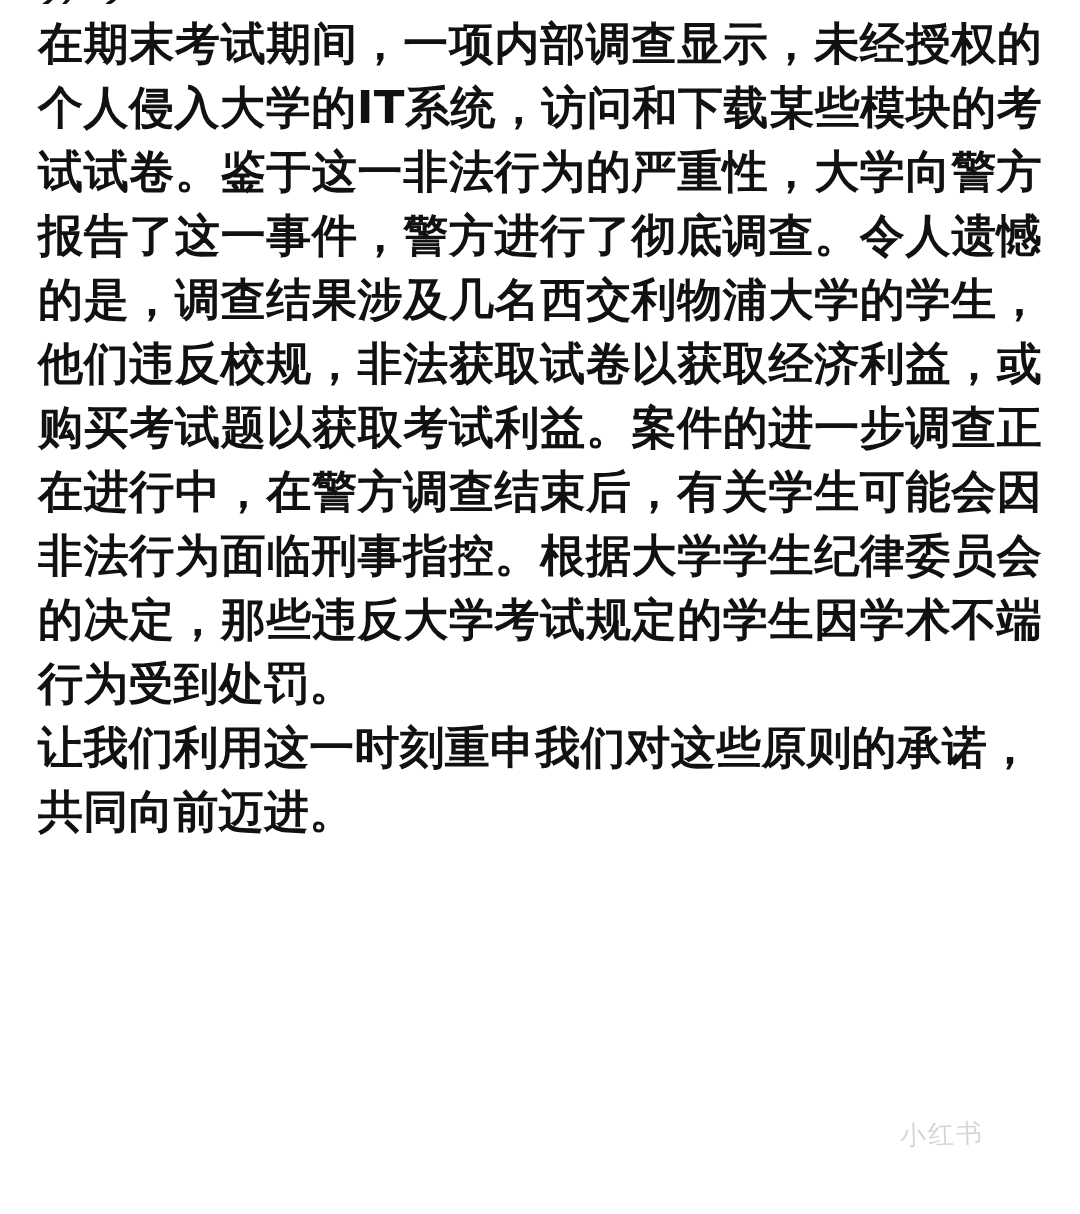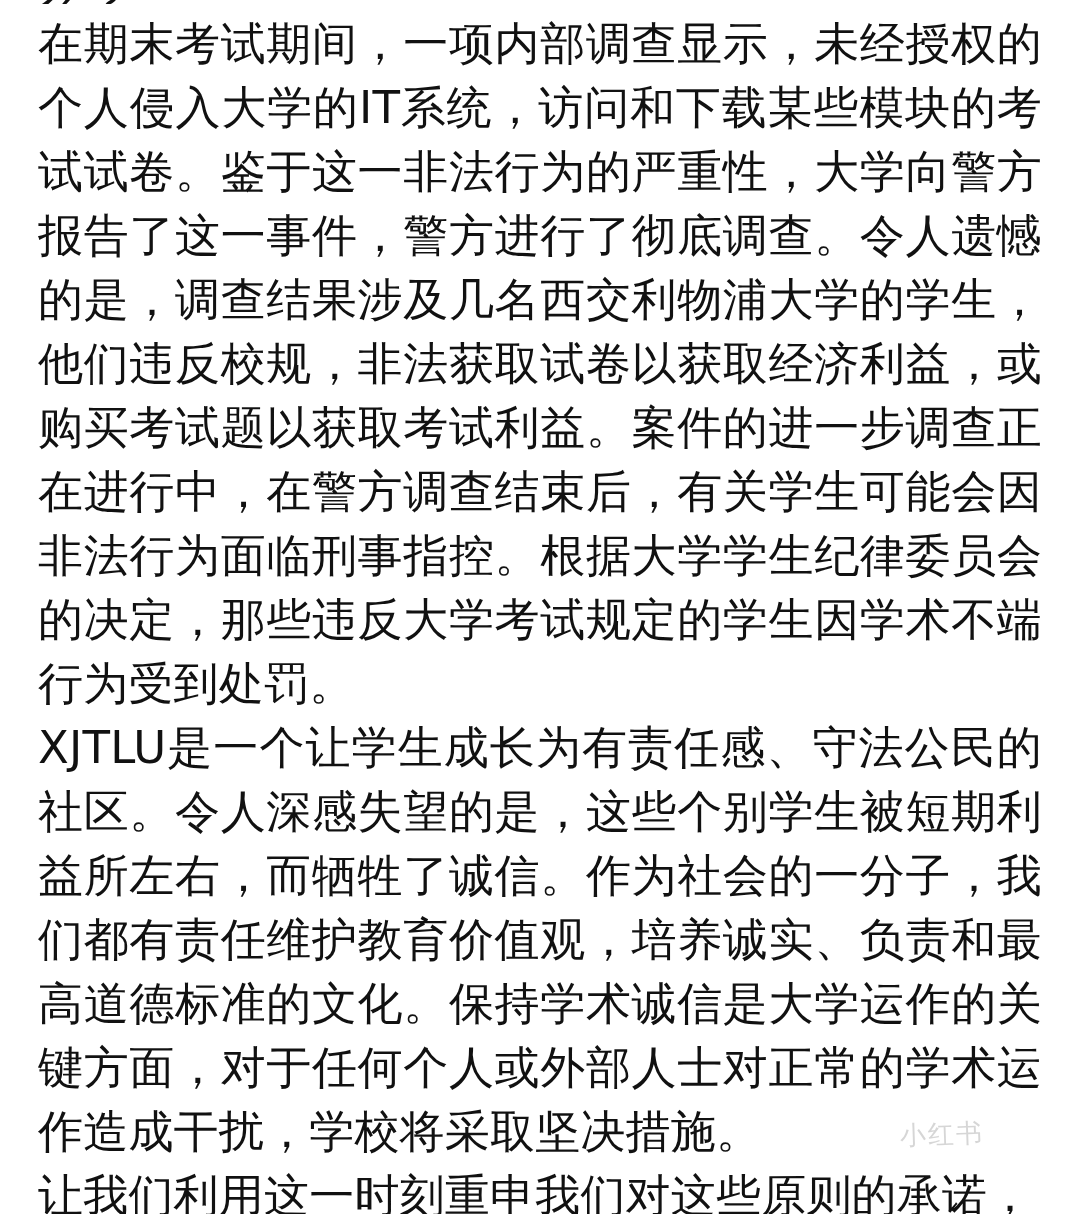--- a/index.html
+++ b/index.html
@@ -43,21 +43,21 @@
   }
   .para {
     margin: 0;
     color: #111111;
     font-size: 45px;
     line-height: 64px;
     letter-spacing: 0.2px;
     text-align: justify;
     text-justify: inter-character;
     word-break: break-all;
-    font-weight: 400;
+    font-weight: 700;
   }
   .para + .para {
     margin-top: 0px;
   }
   .para.last {
     text-align: left;
   }
   .watermark {
     position: absolute;
     right: 96px;
@@ -73,19 +73,18 @@
 </style>
 </head>
 <body>
 
 <div class="page">
 
   <div class="clipped-top">么？</div>
 
   <div class="article">
     <p class="para">在期末考试期间，一项内部调查显示，未经授权的个人侵入大学的IT系统，访问和下载某些模块的考试试卷。鉴于这一非法行为的严重性，大学向警方报告了这一事件，警方进行了彻底调查。令人遗憾的是，调查结果涉及几名西交利物浦大学的学生，他们违反校规，非法获取试卷以获取经济利益，或购买考试题以获取考试利益。案件的进一步调查正在进行中，在警方调查结束后，有关学生可能会因非法行为面临刑事指控。根据大学学生纪律委员会的决定，那些违反大学考试规定的学生因学术不端行为受到处罚。</p>
-    <p class="para">XJTLU是一个让学生成长为有责任感、守法公民的社区。令人深感失望的是，这些个别学生被短期利益所左右，而牺牲了诚信。作为社会的一分子，我们都有责任维护教育价值观，培养诚实、负责和最高道德标准的文化。保持学术诚信是大学运作的关键方面，对于任何个人或外部人士对正常的学术运作造成干扰，学校将采取坚决措施。</p>
     <p class="para last">让我们利用这一时刻重申我们对这些原则的承诺，共同向前迈进。</p>
   </div>
 
   <div class="watermark">小红书</div>
 
 </div>
 
 </body></html>

